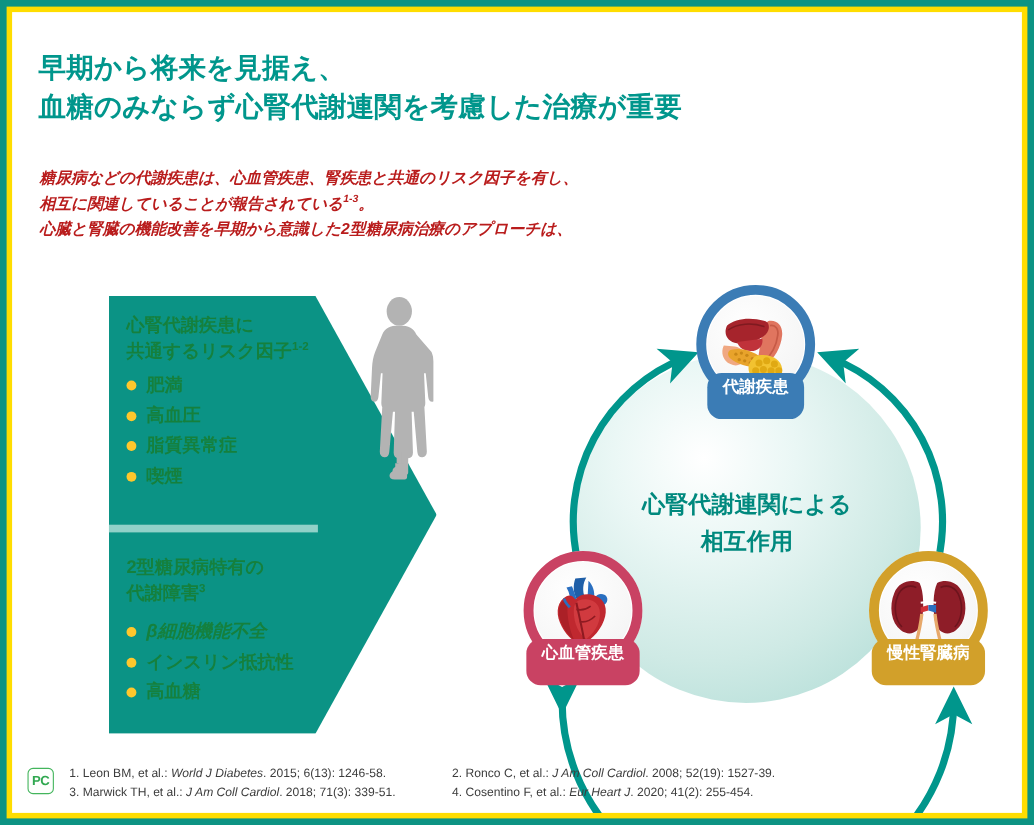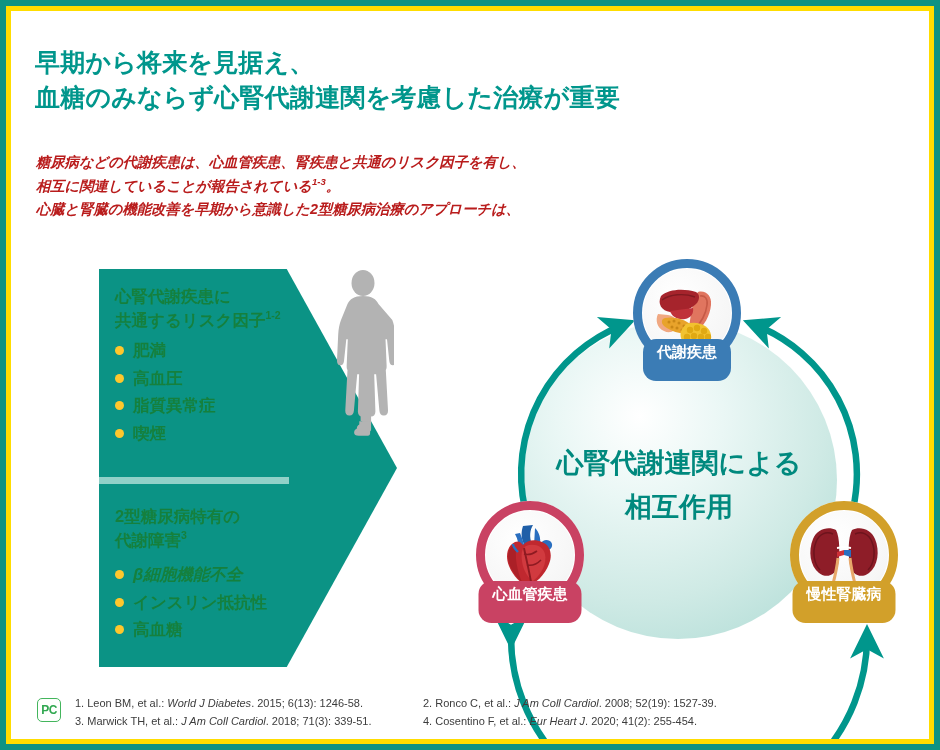--- a/index.html
+++ b/index.html
@@ -144,21 +144,21 @@
       radial-gradient(circle at 38% 30%, #ffffff 0%, #eaf7f5 28%, #cfeae5 62%, #a9d9d2 100%);
   }
 
   #cycle-center-text {
     position: absolute;
     left: 78px;
     top: 183px;
     width: 276px;
     text-align: center;
     color: #00897e;
-    font-size: 27px;
+    font-size: 21px;
     font-weight: bold;
     line-height: 1.62;
   }
 
   
   .node { position: absolute; }
   .node-ring {
     position: relative;
     width: 108px;
     height: 108px;
@@ -209,21 +209,21 @@
   #node-renal     .node-label { background: #d2a02a; }
 
   svg.arrows { position: absolute; left: 0; top: 0; overflow: visible; }
 
   
   #footer {
     position: absolute;
     left: 0;
     right: 0;
     bottom: 10px;
-    padding: 0 26px;
+    padding: 0 14px;
     display: flex;
     align-items: flex-start;
   }
   #pc-logo {
     width: 24px; height: 24px;
     border: 1.6px solid #43b55c;
     border-radius: 5px;
     display: flex;
     align-items: center;
     justify-content: center;

